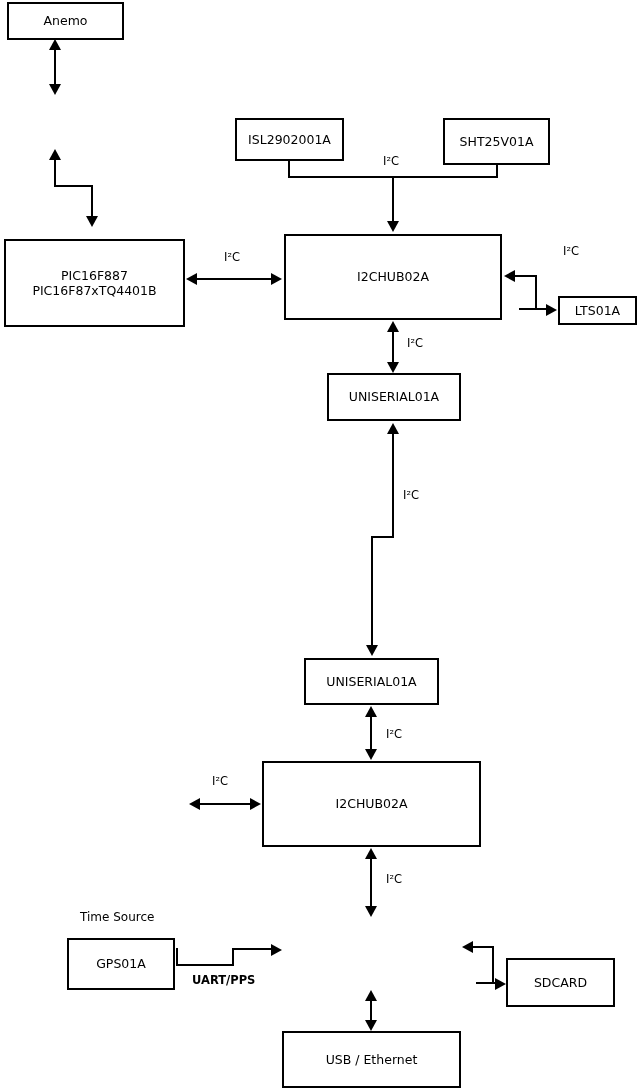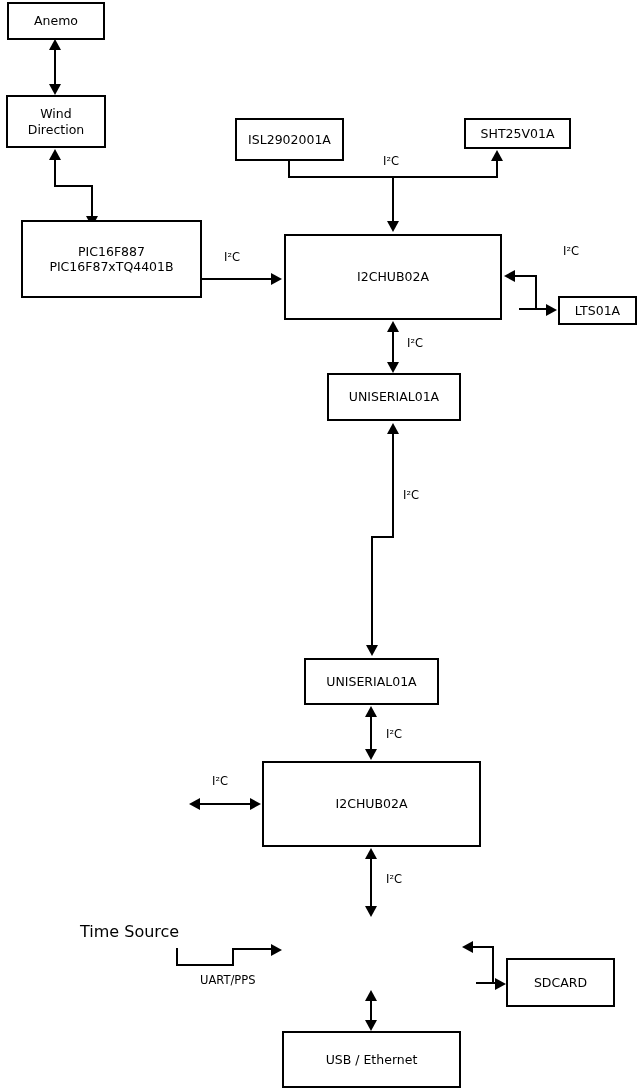--- a/index.html
+++ b/index.html
@@ -33,64 +33,57 @@
   .edge-label{
     position:absolute;
     font-size:11.5px;
     color:#000000;
     white-space:nowrap;
     z-index:4;
     background:transparent;
   }
   .free-label{
     position:absolute;
-    font-size:16px;
+    font-size:12px;
     color:#000000;
     white-space:nowrap;
     z-index:4;
-    margin-top:12px;
   }
   
   .v{position:absolute;width:2px;background:#000000;z-index:2;}
   .h{position:absolute;height:2px;background:#000000;z-index:2;}
   
   .ar{position:absolute;width:0;height:0;z-index:2;}
   .ar-up{border-left:6px solid transparent;border-right:6px solid transparent;border-bottom:11px solid #000000;}
   .ar-down{border-left:6px solid transparent;border-right:6px solid transparent;border-top:11px solid #000000;}
   .ar-left{border-top:6px solid transparent;border-bottom:6px solid transparent;border-right:11px solid #000000;}
   .ar-right{border-top:6px solid transparent;border-bottom:6px solid transparent;border-left:11px solid #000000;}
 </style>
 </head>
 <body>
 
 <div id="canvas">
 
-  <div class="node" style="left:7px;top:2px;width:98px;height:38px;">
+  <div class="node" style="left:7px;top:2px;width:117px;height:38px;">
     <span>Anemo</span>
   </div>
 
-  <div class="node" style="left:6px;top:95px;width:100px;height:53px;">
-    <span>
-      <span class="lines">Wind</span>
-      <span class="l2">Direction</span>
-    </span>
-  </div>
 
-  <div class="node" style="left:4px;top:220px;width:181px;height:78px;margin-left:17px;">
+  <div class="node" style="left:4px;top:239px;width:181px;height:88px;">
     <span>
       <span class="lines">PIC16F887</span>
       <span class="l2">PIC16F87xTQ4401B</span>
     </span>
   </div>
 
   <div class="node" style="left:235px;top:118px;width:109px;height:43px;">
     <span>ISL2902001A</span>
   </div>
 
-  <div class="node" style="left:464px;top:118px;width:107px;height:31px;">
+  <div class="node" style="left:443px;top:118px;width:107px;height:47px;">
     <span>SHT25V01A</span>
   </div>
 
   <div class="node" style="left:284px;top:234px;width:218px;height:86px;">
     <span>I2CHUB02A</span>
   </div>
 
   <div class="node" style="left:558px;top:296px;width:79px;height:29px;">
     <span>LTS01A</span>
   </div>
@@ -101,20 +94,23 @@
 
   <div class="node" style="left:304px;top:658px;width:135px;height:47px;">
     <span>UNISERIAL01A</span>
   </div>
 
 
   <div class="node" style="left:262px;top:761px;width:219px;height:86px;">
     <span>I2CHUB02A</span>
   </div>
 
+  <div class="node" style="left:67px;top:938px;width:108px;height:52px;">
+    <span>GPS01A</span>
+  </div>
 
 
   <div class="node" style="left:282px;top:1031px;width:179px;height:57px;">
     <span>USB / Ethernet</span>
   </div>
 
   <div class="node" style="left:506px;top:958px;width:109px;height:49px;">
     <span>SDCARD</span>
   </div>
 
@@ -176,21 +172,21 @@
   <div class="v" style="left:370px;top:854px;height:52px;"></div>
   <div class="ar ar-up" style="left:365px;top:848px;"></div>
   <div class="ar ar-down" style="left:365px;top:906px;"></div>
   <div class="edge-label" style="left:386px;top:872px;">I²C</div>
 
   <div class="v" style="left:176px;top:948px;height:18px;"></div>
   <div class="h" style="left:176px;top:964px;width:58px;"></div>
   <div class="v" style="left:232px;top:948px;height:18px;"></div>
   <div class="h" style="left:232px;top:948px;width:40px;"></div>
   <div class="ar ar-right" style="left:271px;top:944px;"></div>
-  <div class="edge-label" style="left:200px;top:973px;">UART/PPS</div>
+  <div class="edge-label" style="left:192px;top:973px;font-weight:bold;">UART/PPS</div>
 
   <div class="ar ar-left" style="left:462px;top:941px;"></div>
   <div class="h" style="left:472px;top:946px;width:22px;"></div>
   <div class="v" style="left:492px;top:946px;height:38px;"></div>
   <div class="h" style="left:476px;top:982px;width:21px;"></div>
   <div class="ar ar-right" style="left:495px;top:978px;"></div>
 
   <div class="v" style="left:370px;top:996px;height:28px;"></div>
   <div class="ar ar-up" style="left:365px;top:990px;"></div>
   <div class="ar ar-down" style="left:365px;top:1020px;"></div>

